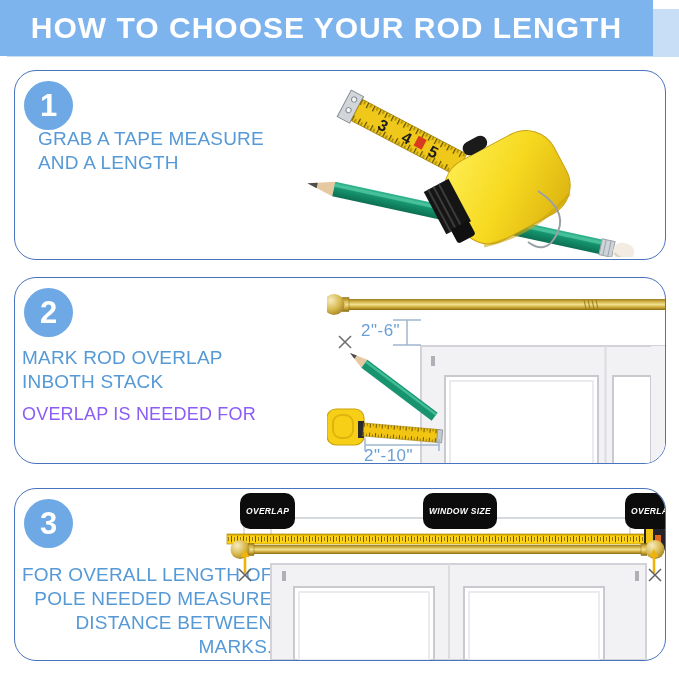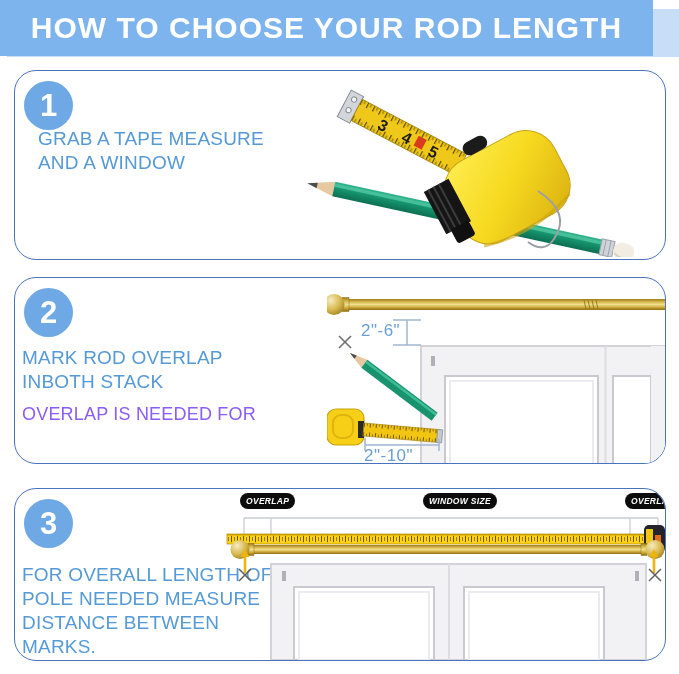--- a/index.html
+++ b/index.html
@@ -22,39 +22,39 @@
 
   .stepnum { position:absolute; left:9px; top:10px; width:49px; height:49px; border-radius:50%;
              background:#6ea9e6; color:#fff; font-weight:bold; font-size:31px;
              display:flex; align-items:center; justify-content:center; }
   .title { position:absolute; left:7px; color:#5599d6; font-size:19px; line-height:24px;
            letter-spacing:0.2px; }
   .note  { position:absolute; left:7px; color:#8b5cf6; font-size:18px; line-height:18px;
            letter-spacing:0.2px; }
   .meas  { position:absolute; color:#6b9fd4; font-size:17px; letter-spacing:0.5px; white-space:nowrap; }
   .pill  { position:absolute; background:#0c0c0c; color:#fff; font-size:8.5px; font-weight:bold;
-           font-style:italic; letter-spacing:0.3px; padding:3px 6px; border-radius:10px;
+           font-style:italic; letter-spacing:0.3px; padding:13px 6px; border-radius:10px;
            white-space:nowrap; }
   .illus { position:absolute; }
 </style>
 </head>
 <body>
 
 <div class="stage">
 
   <div>
     <div class="hdr-shadow"></div>
     <div class="hdr-box">HOW TO CHOOSE YOUR ROD LENGTH</div>
   </div>
 
   <div class="card" id="card1">
     <div class="stepnum">1</div>
     <div class="title" style="top:56px;margin-left:16px;">
       <div>GRAB A TAPE MEASURE</div>
-      <div>AND A WINDOW</div>
+      <div>AND A LENGTH</div>
     </div>
 
     <svg class="illus" style="left:265px; top:8px; width:380px; height:178px;" viewBox="0 0 380 178">
       <defs>
         <linearGradient id="g1pencil" x1="0" y1="0" x2="0" y2="1">
           <stop offset="0" stop-color="#35b690"></stop>
             <stop offset="0.45" stop-color="#15916c"></stop>
             <stop offset="1" stop-color="#0c6f52"></stop>
         </linearGradient>
         <linearGradient id="g1body" x1="0" y1="0" x2="1" y2="1">
@@ -193,21 +193,21 @@
         <line x1="112" y1="160" x2="112" y2="172"></line>
       </g>
     </svg>
 
     <div class="meas" style="left:346px; top:43px;">2"-6"</div>
     <div class="meas" style="left:349px; top:168px;">2"-10"</div>
   </div>
 
   <div class="card" id="card3">
     <div class="stepnum">3</div>
-    <div class="title" style="top:74px;">
+    <div class="title" style="top:74px;text-align:right;">
       <div>FOR OVERALL LENGTH OF</div>
       <div>POLE NEEDED MEASURE</div>
       <div>DISTANCE BETWEEN</div>
       <div>MARKS.</div>
     </div>
 
     <svg class="illus" style="left:210px; top:0px; width:440px; height:171px;" viewBox="0 0 440 171">
       <defs>
         <linearGradient id="g3rod" x1="0" y1="0" x2="0" y2="1">
           <stop offset="0" stop-color="#9c7d1c"></stop>

